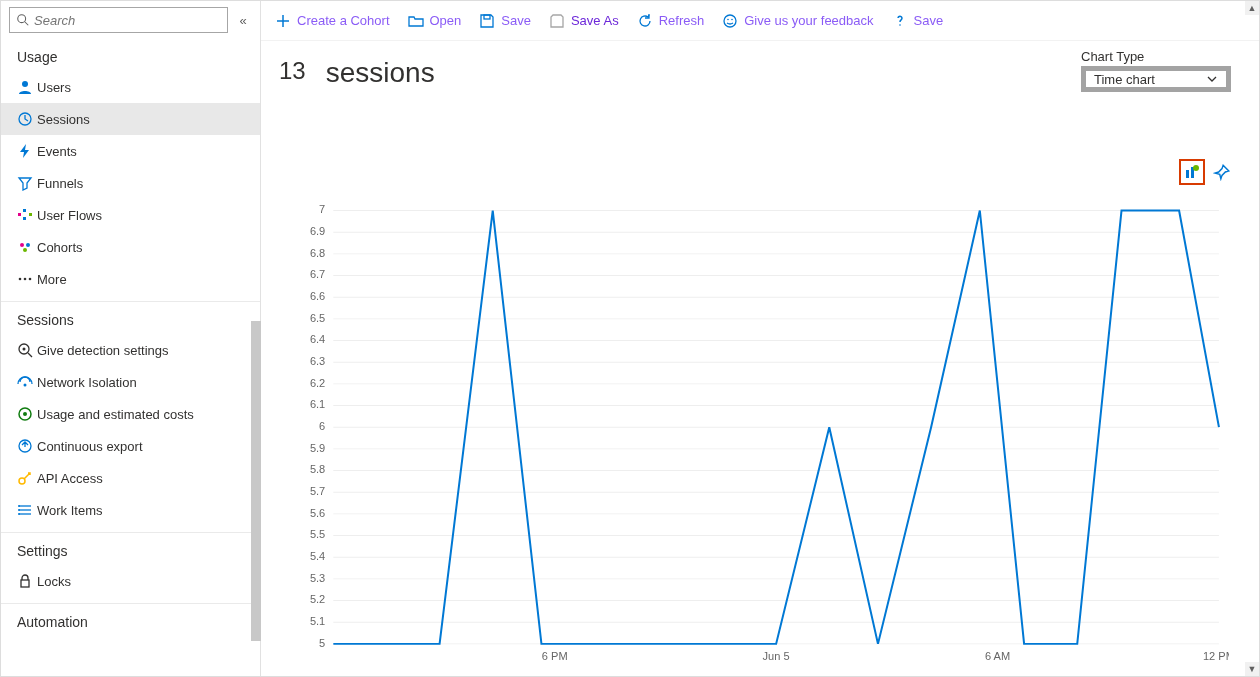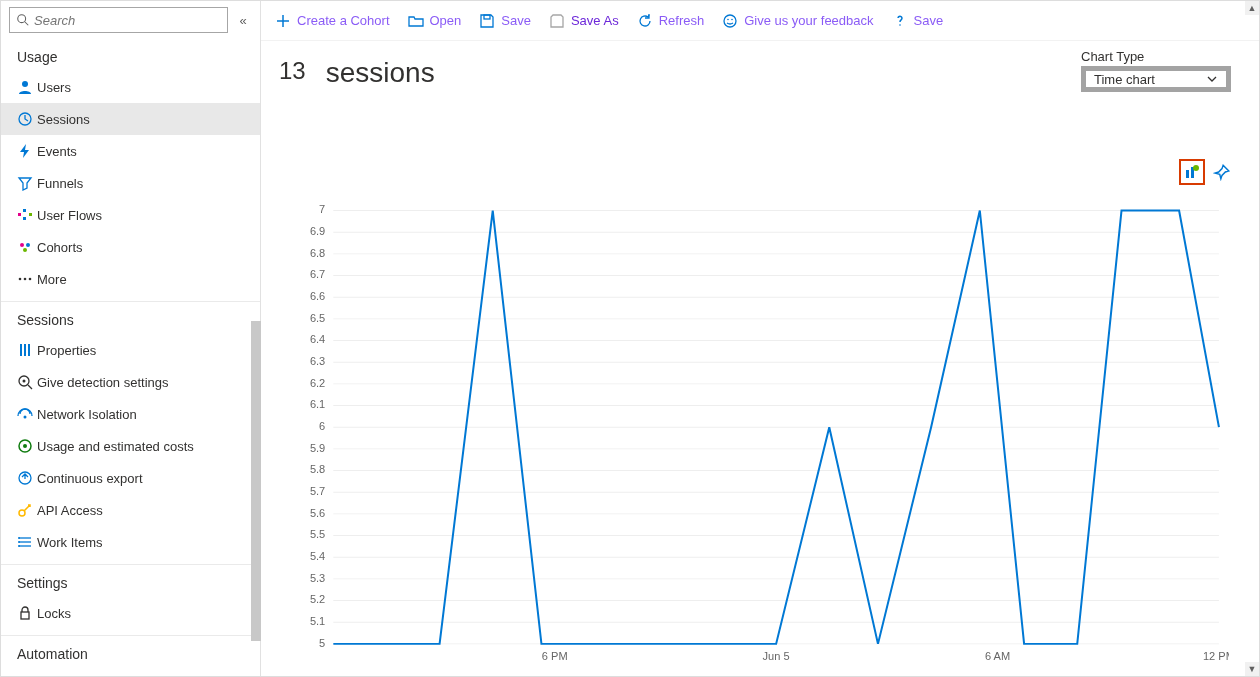--- a/index.html
+++ b/index.html
@@ -126,30 +126,20 @@
               <circle cx="13" cy="8" r="1.3" fill="#323130"></circle>
             </svg>
           </span>
           <span>More</span>
         </div>
         <div class="section-divider"></div>
         <div class="section-header">Sessions</div>
         <div class="nav-item">
           <span class="nicon">
             <svg viewBox="0 0 16 16" width="16" height="16">
-              <rect x="3" y="2" width="2" height="12" fill="#0078d4"></rect>
-              <rect x="7" y="2" width="2" height="12" fill="#0078d4"></rect>
-              <rect x="11" y="2" width="2" height="12" fill="#0078d4"></rect>
-            </svg>
-          </span>
-          <span>Properties</span>
-        </div>
-        <div class="nav-item">
-          <span class="nicon">
-            <svg viewBox="0 0 16 16" width="16" height="16">
               <circle cx="7" cy="7" r="5" fill="none" stroke="#323130" stroke-width="1.3"></circle>
               <line x1="11" y1="11" x2="15" y2="15" stroke="#323130" stroke-width="1.3"></line>
               <circle cx="7" cy="7" r="1.5" fill="#323130"></circle>
             </svg>
           </span>
           <span>Give detection settings</span>
         </div>
         <div class="nav-item">
           <span class="nicon">
             <svg viewBox="0 0 16 16" width="16" height="16">

